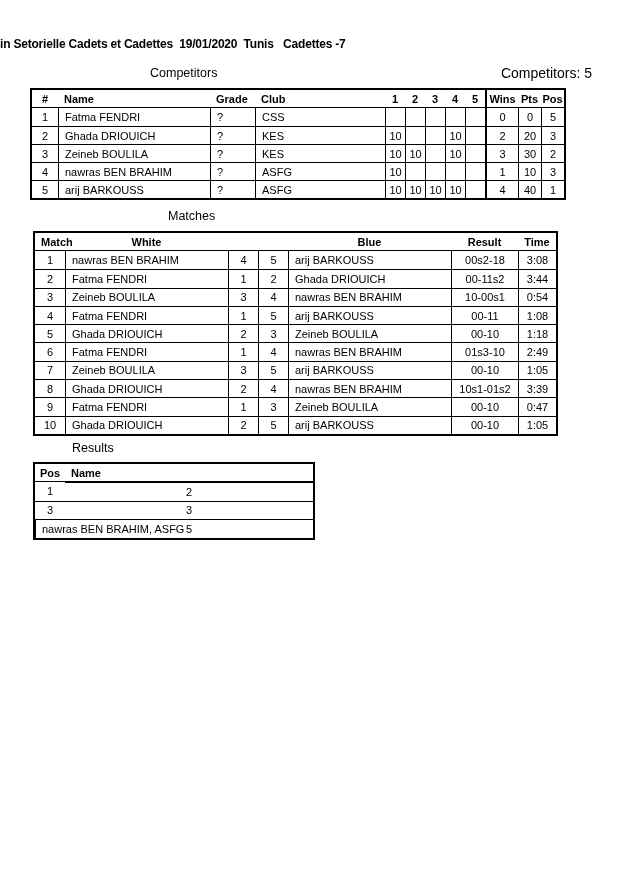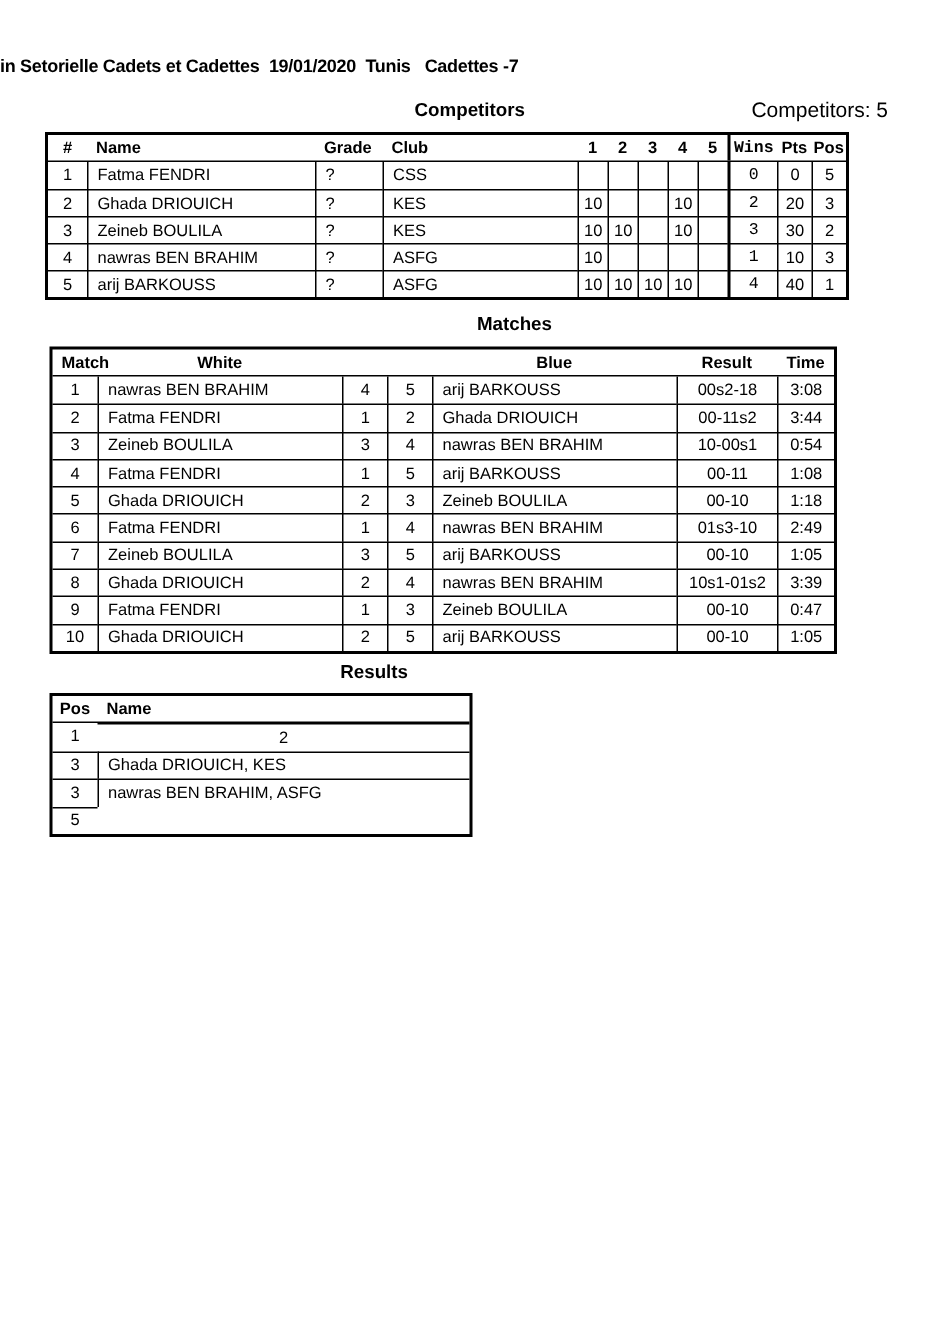--- a/index.html
+++ b/index.html
@@ -12,21 +12,21 @@
     overflow: hidden;
   }
   .abs { position: absolute; }
   .page-title {
     top: 37px; left: 0; width: 540px; height: 26px;
     font-size: 12px; font-weight: bold;
     white-space: pre; overflow: hidden;
     letter-spacing: -0.2px;
   }
   .section-label {
-    font-size: 12.5px; font-weight: bold; text-align: right;
+    font-size: 12.5px; font-weight: normal; text-align: left;
     width: 200px; white-space: pre;
   }
   .count-label {
     font-size: 14px; text-align: right; width: 120px; white-space: pre;
   }
   .tbl {
     position: absolute;
     border: 2px solid #000;
     background: #fff;
   }
@@ -40,21 +40,21 @@
   .tbody { display: grid; }
   .cell {
     display: flex; align-items: center;
     font-size: 11px;
     white-space: nowrap; overflow: visible;
   }
   .cell.al-l { justify-content: flex-start; padding-left: 6px; }
   .cell.al-c { justify-content: center; }
   .tbody .cell.bl { border-left: 1px solid #000; }
   .tbody .cell.bt { border-top: 1px solid #000; }
-  .cell.thick { border-left: 2px solid #000 !important; font-family: Liberation Mono, monospace; }
+  .cell.thick { border-left: 2px solid #000 !important; }
   .thead .cell.thick { border-left: 2px solid #000; height: 100%; }
 </style>
 </head>
 <body>
 
 <div class="abs page-title">in Setorielle Cadets et Cadettes  19/01/2020  Tunis   Cadettes -7</div>
 
 <div class="abs section-label" style="left:150px; top:66px;">Competitors</div>
 
 <div class="abs count-label" style="left:472px; top:65px;">Competitors: 5</div>
@@ -228,18 +228,17 @@
 
 <div class="tbl" id="tbl-results" style="left:33px; top:462px; width:282px;">
     <div class="thead" style="grid-template-columns: 30px 248px;">
       <div class="cell al-c">Pos</div>
       <div class="cell al-l">Name</div>
     </div>
     <div class="tbody" style="grid-template-columns: 30px 248px; grid-auto-rows: 18.5px;">
       <div class="cell al-c">1</div>
       <div class="cell al-c bt">2</div>
       <div class="cell al-c bt">3</div>
-      <div class="cell al-l bl bt">Ghada DRIOUICH, KES</div>
       <div class="cell al-c bt">3</div>
       <div class="cell al-l bl bt">nawras BEN BRAHIM, ASFG</div>
       <div class="cell al-c bt">5</div>
     </div>
   </div>
 
 </body></html>

